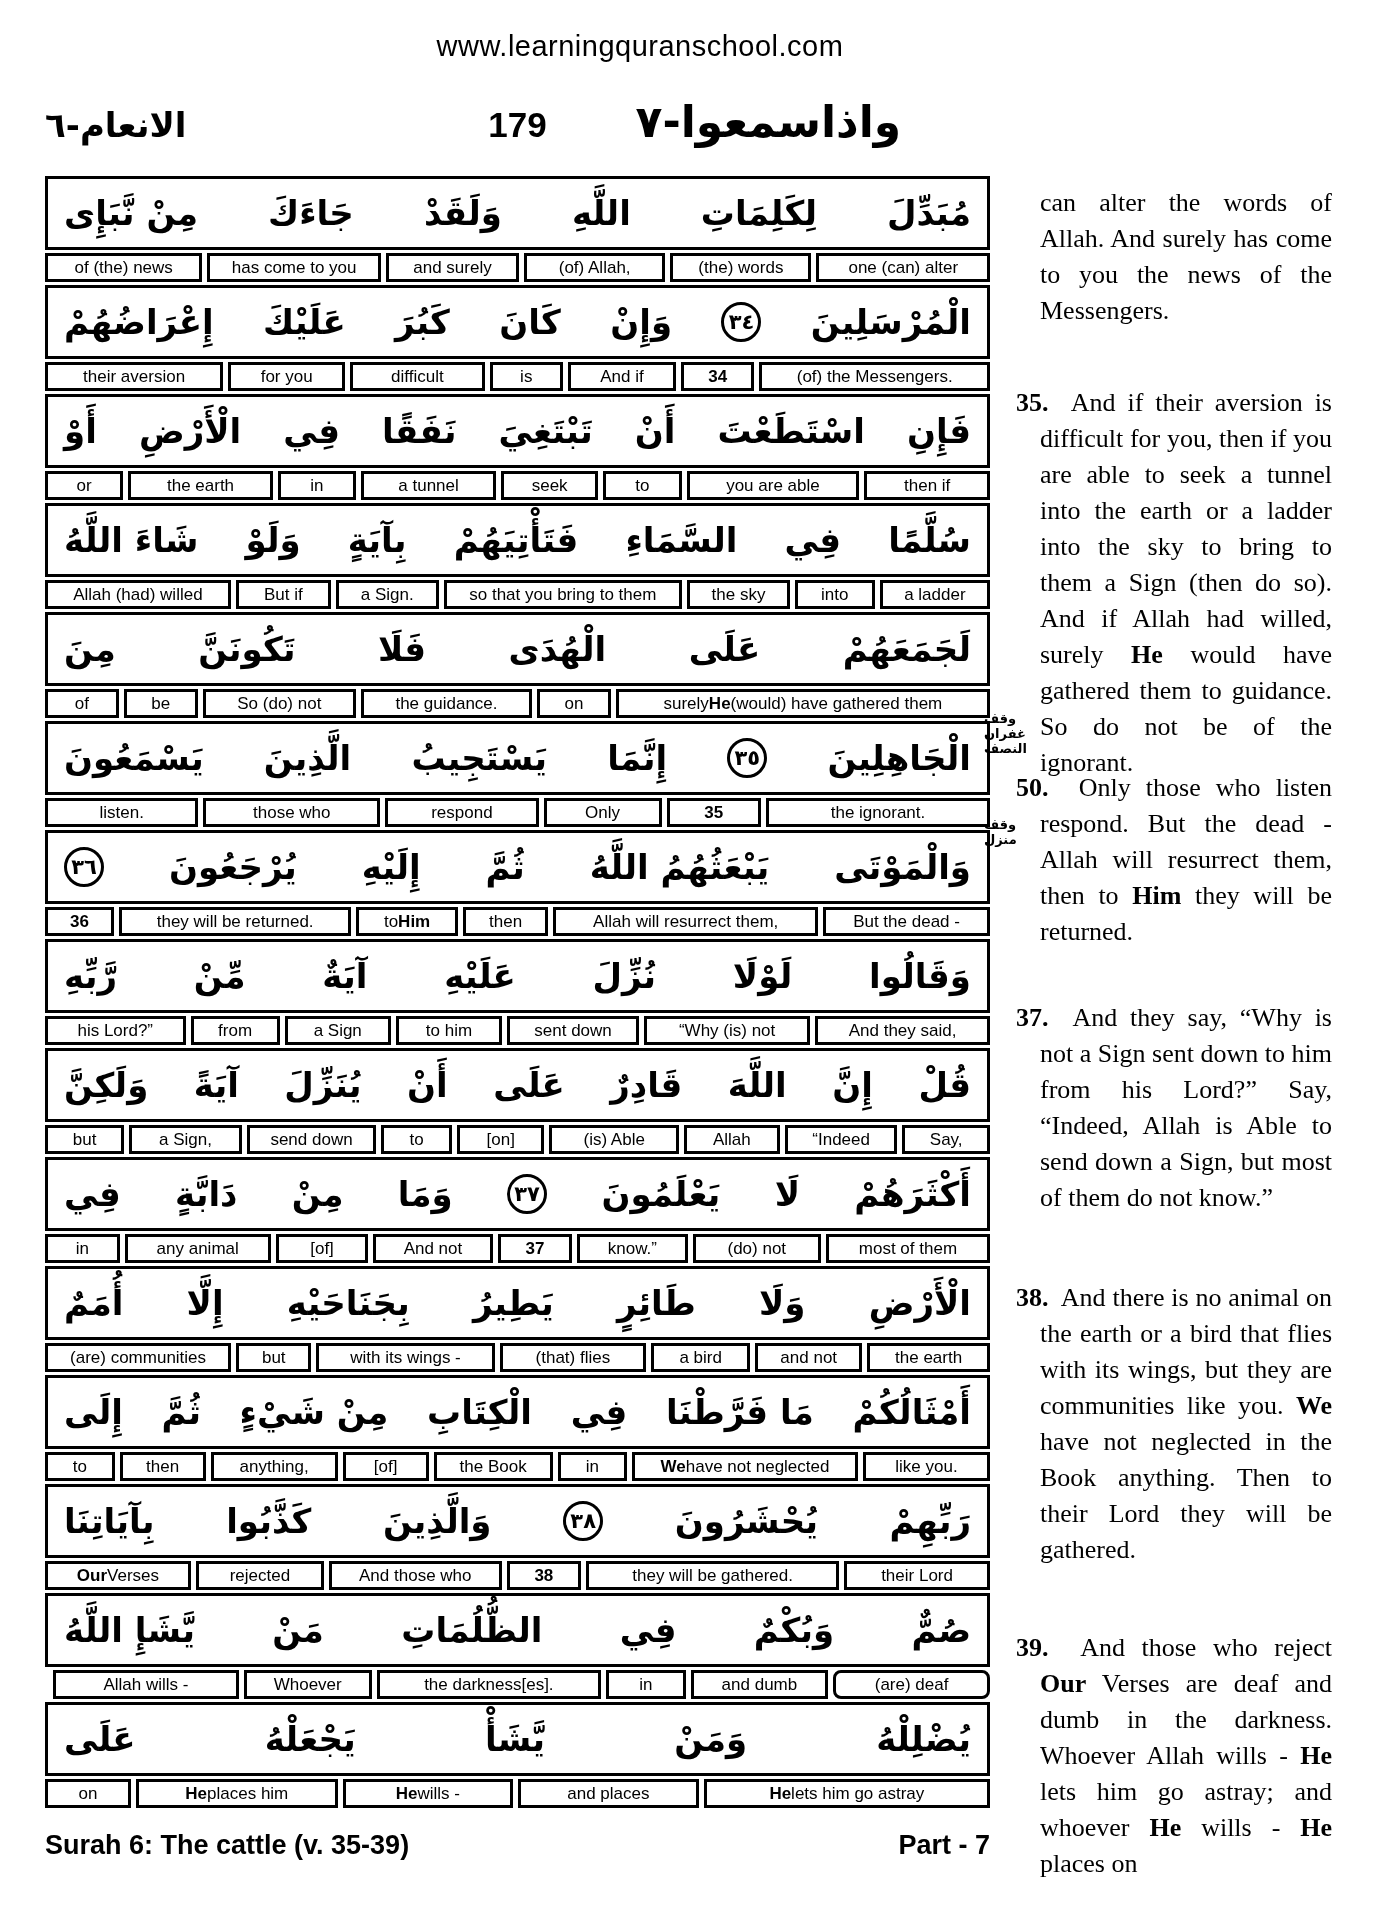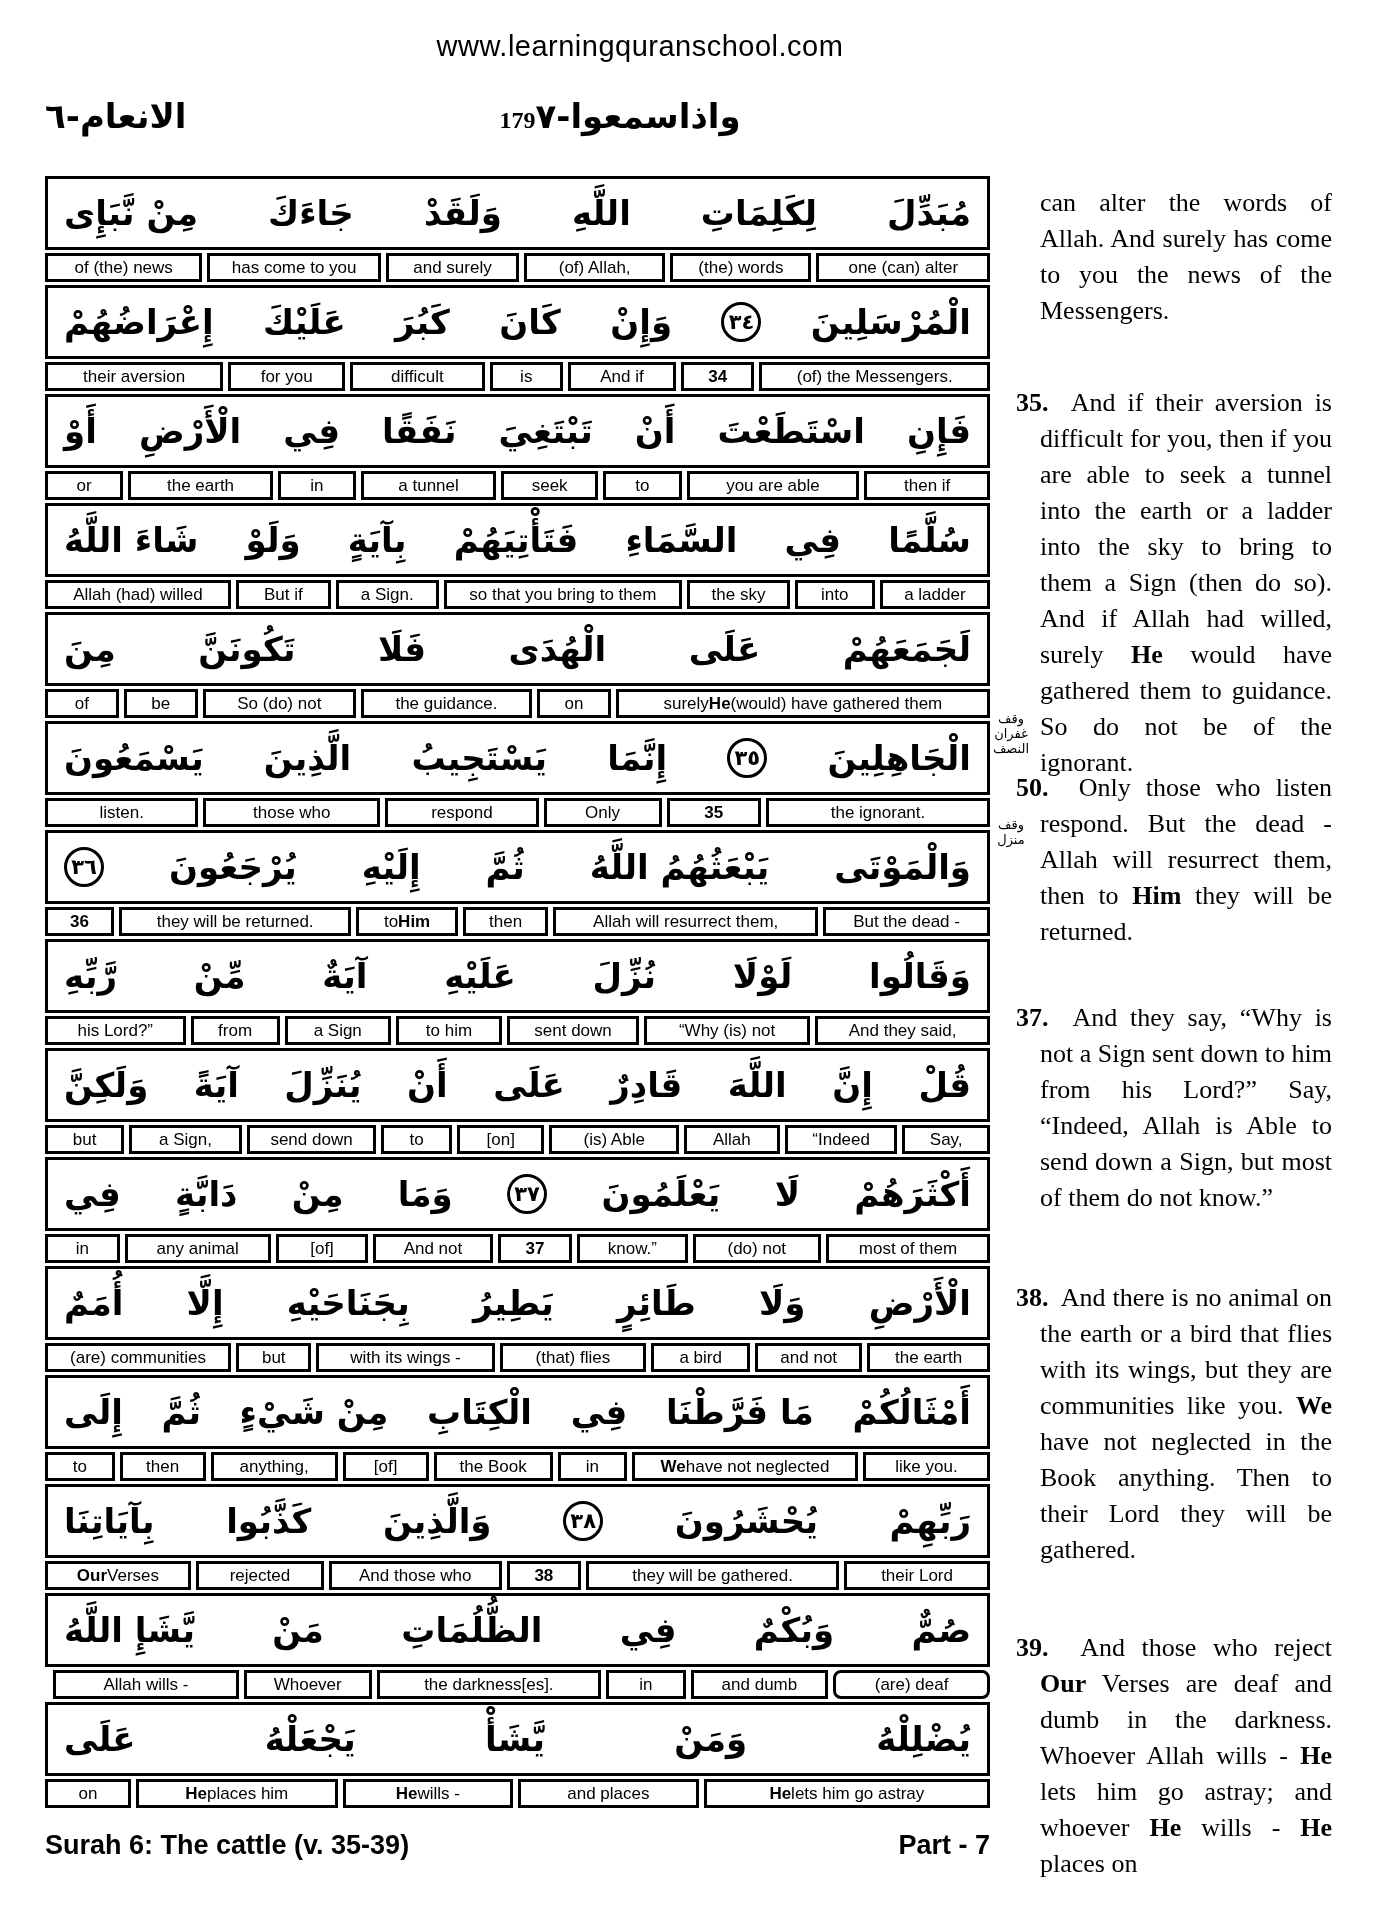--- a/index.html
+++ b/index.html
@@ -14,22 +14,22 @@
   .site-url {
     position:absolute; top:30px; left:0; width:1280px;
     text-align:center; font-size:29px; letter-spacing:0.5px;
     font-family:"Liberation Sans", sans-serif;
   }
   .page-header {
     position:absolute; top:96px; left:45px; width:945px;
     display:flex; align-items:baseline;
   }
   .hdr-left  { flex:1; text-align:left;  font-family:"DejaVu Sans",sans-serif; font-size:34px; font-weight:bold; direction:rtl; }
-  .hdr-mid   { font-size:24px; font-weight:bold;font-family:Liberation Serif, serif; }
-  .hdr-right { flex:1; text-align:left; font-family:"DejaVu Sans",sans-serif; font-size:34px; font-weight:bold; direction:rtl; }
+  .hdr-mid   { font-size:35px; font-weight:bold; }
+  .hdr-right { flex:1; text-align:center; font-family:"DejaVu Sans",sans-serif; font-size:44px; font-weight:bold; direction:rtl; }
 
   .word-table { position:absolute; top:176px; left:45px; width:945px; }
   .arabic-row {
     border:3px solid #000;
     height:74px;
     display:flex; direction:rtl;
     justify-content:space-between; align-items:center;
     padding:0 16px;
     font-family:"DejaVu Sans", sans-serif;
     font-size:34px; font-weight:bold;
@@ -53,22 +53,22 @@
     padding:0 3px;
     white-space:nowrap;
     flex-basis:0;
     background:#fff;
   }
 
   .margin-notes { position:absolute; left:984px; top:0; width:56px; }
   .margin-note {
     position:absolute; width:54px;
     font-family:"DejaVu Sans", sans-serif;
-    font-size:13px; font-weight:normal;
-    text-align:center; line-height:1.15; direction:rtl;
+    font-size:13px; font-weight:bold;
+    text-align:left; line-height:1.15; direction:rtl;
   }
   .margin-note:nth-child(1) { top:712px; }
   .margin-note:nth-child(2) { top:818px; }
 
   .translation-column { position:absolute; left:1016px; top:0; width:318px; }
   .para {
     position:absolute;
     padding-left:24px; text-indent:-24px;
     width:316px;
     font-family:"Liberation Serif", serif;

